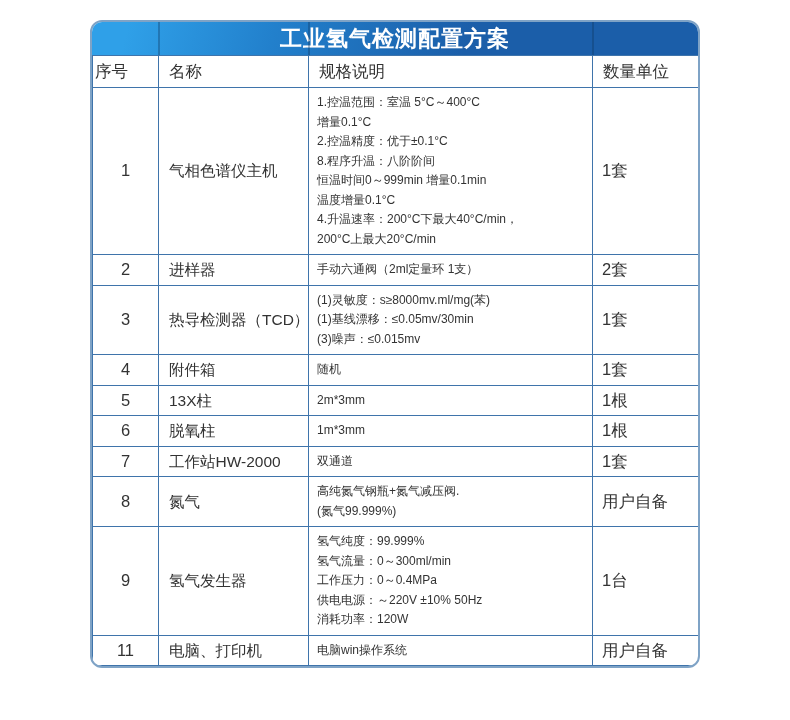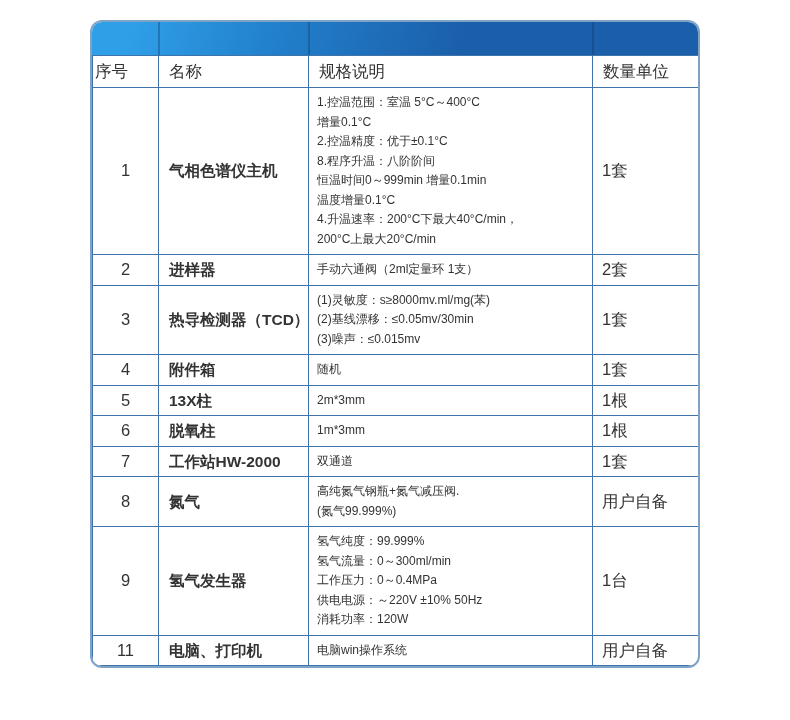--- a/index.html
+++ b/index.html
@@ -77,39 +77,39 @@
   td.c-no {
     text-align: center;
     padding: 5px 2px;
     line-height: 19.5px;
   }
   td.c-name {
     padding: 5px 3px 5px 10px;
     font-size: 15.5px;
     white-space: nowrap;
     line-height: 19.5px;
-    font-weight: bold;
   }
   td.c-spec { padding: 5px 4px 5px 8px; font-size: 12px; }
   .spec-line { line-height: 19.5px; }
   td.c-qty {
     padding: 5px 4px 5px 9px;
     line-height: 19.5px;
   }
 </style>
 </head>
 <body>
 
 <div class="wrap">
   <div class="card">
 
     <div class="title-band">
       <div class="vline v1"></div>
       <div class="vline v2"></div>
       <div class="vline v3"></div>
+      <span class="title">工业氢气检测配置方案</span>
     </div>
 
     <table>
       <colgroup>
         <col class="col-no">
           <col class="col-name">
           <col class="col-spec">
           <col class="col-qty">
       </colgroup>
       <thead>
@@ -142,21 +142,21 @@
     <td class="c-spec">
               <div class="spec-line">手动六通阀（2ml定量环 1支）</div>
             </td>
     <td class="c-qty">2套</td>
   </tr>
           <tr>
     <td class="c-no">3</td>
     <td class="c-name">热导检测器（TCD）</td>
     <td class="c-spec">
               <div class="spec-line">(1)灵敏度：s≥8000mv.ml/mg(苯)</div>
-              <div class="spec-line">(2)基线漂移：≤0.05mv/30min</div>
+              <div class="spec-line">(1)基线漂移：≤0.05mv/30min</div>
               <div class="spec-line">(3)噪声：≤0.015mv</div>
             </td>
     <td class="c-qty">1套</td>
   </tr>
           <tr>
     <td class="c-no">4</td>
     <td class="c-name">附件箱</td>
     <td class="c-spec">
               <div class="spec-line">随机</div>
             </td>

